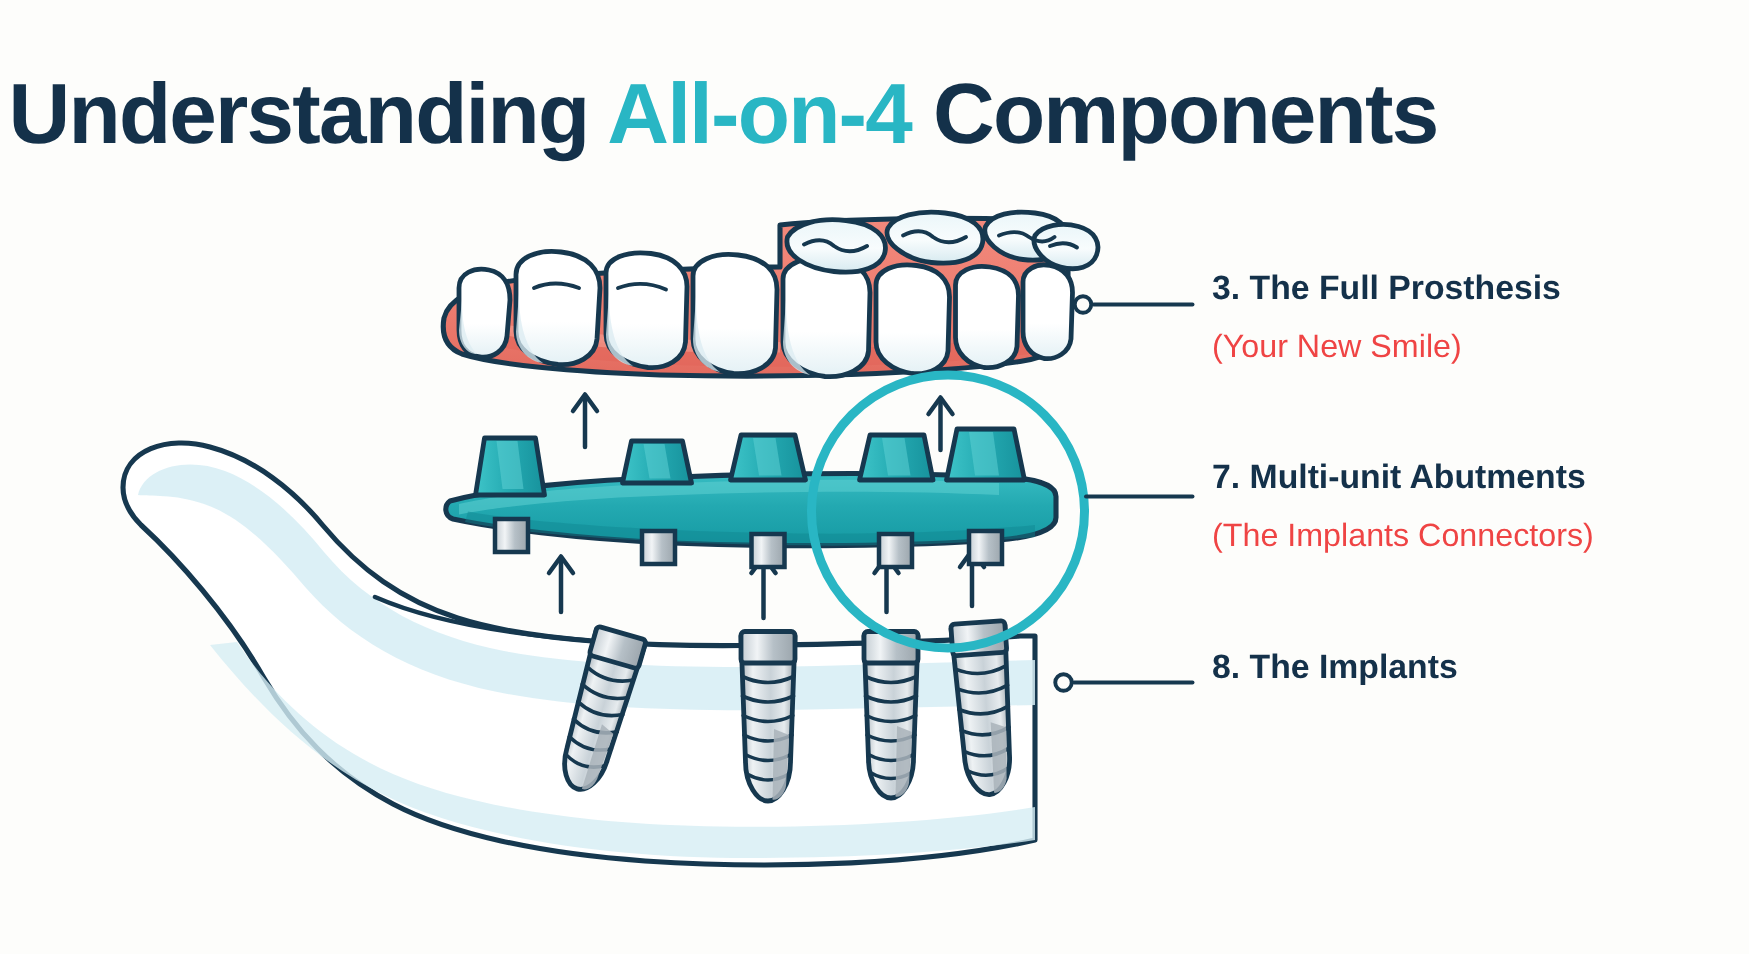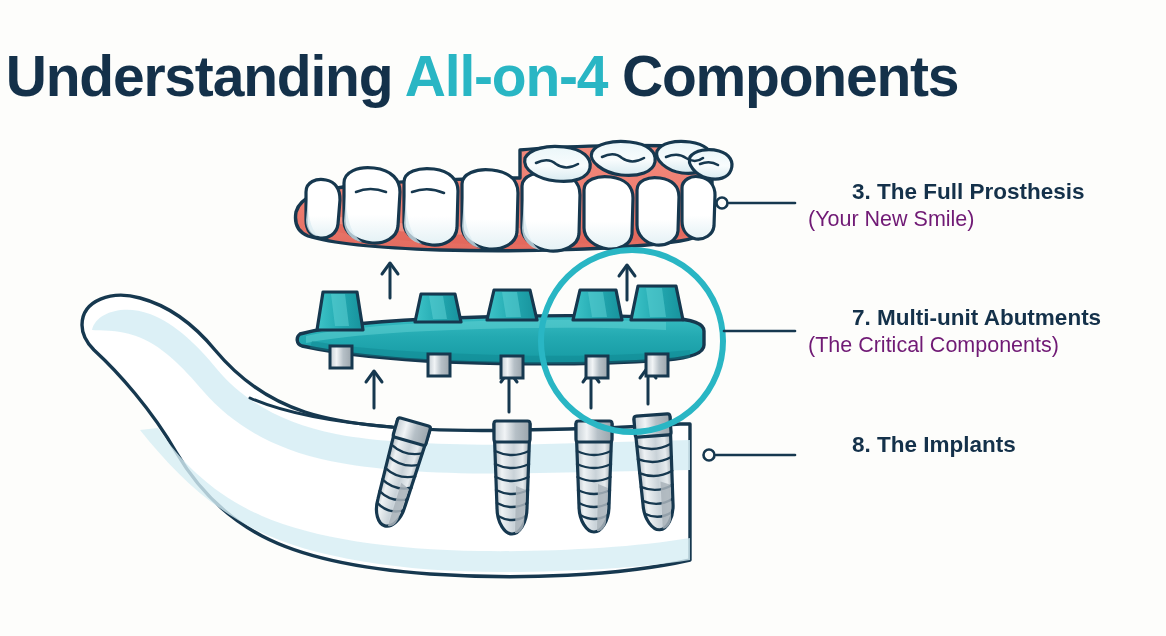--- a/index.html
+++ b/index.html
@@ -20,25 +20,25 @@
   .title{
     font-size:57px;font-weight:bold;letter-spacing:-1.2px;
     color:#14314a;line-height:1;white-space:nowrap;
     font-family:"Liberation Sans","DejaVu Sans",sans-serif;
   }
   .title .accent{color:#29b6c4;}
 
   .callout{position:absolute;}
   .callout .c-title{
     font-size:22.5px;font-weight:bold;color:#14314a;
-    line-height:1.18;white-space:nowrap;margin-left:44px;
+    line-height:1.18;white-space:nowrap;
   }
   .callout .c-sub{
-    font-size:21.5px;font-weight:normal;color:#701a75;
-    line-height:1.22;white-space:nowrap;margin-top:0;
+    font-size:21.5px;font-weight:normal;color:#ef4444;
+    line-height:1.22;white-space:nowrap;margin-top:12px;
   }
   #callout-3{left:808px;top:179px;}
   #callout-2{left:808px;top:305px;}
   #callout-1{left:808px;top:432px;}
 </style>
 </head>
 <body>
 
 <svg id="infographic" viewBox="0 0 1166 636" xmlns="http://www.w3.org/2000/svg">
   <defs>
@@ -348,18 +348,18 @@
   <div class="title"><span>Understanding </span><span class="accent">All-on-4</span><span> Components</span></div>
 </div>
 
 <div class="callout" id="callout-3">
   <div class="c-title">3. The Full Prosthesis</div>
   <div class="c-sub">(Your New Smile)</div>
 </div>
 
 <div class="callout" id="callout-2">
   <div class="c-title">7. Multi-unit Abutments</div>
-  <div class="c-sub">(The Critical Components)</div>
+  <div class="c-sub">(The Implants Connectors)</div>
 </div>
 
 <div class="callout" id="callout-1">
   <div class="c-title">8. The Implants</div>
 </div>
 
 </body></html>

